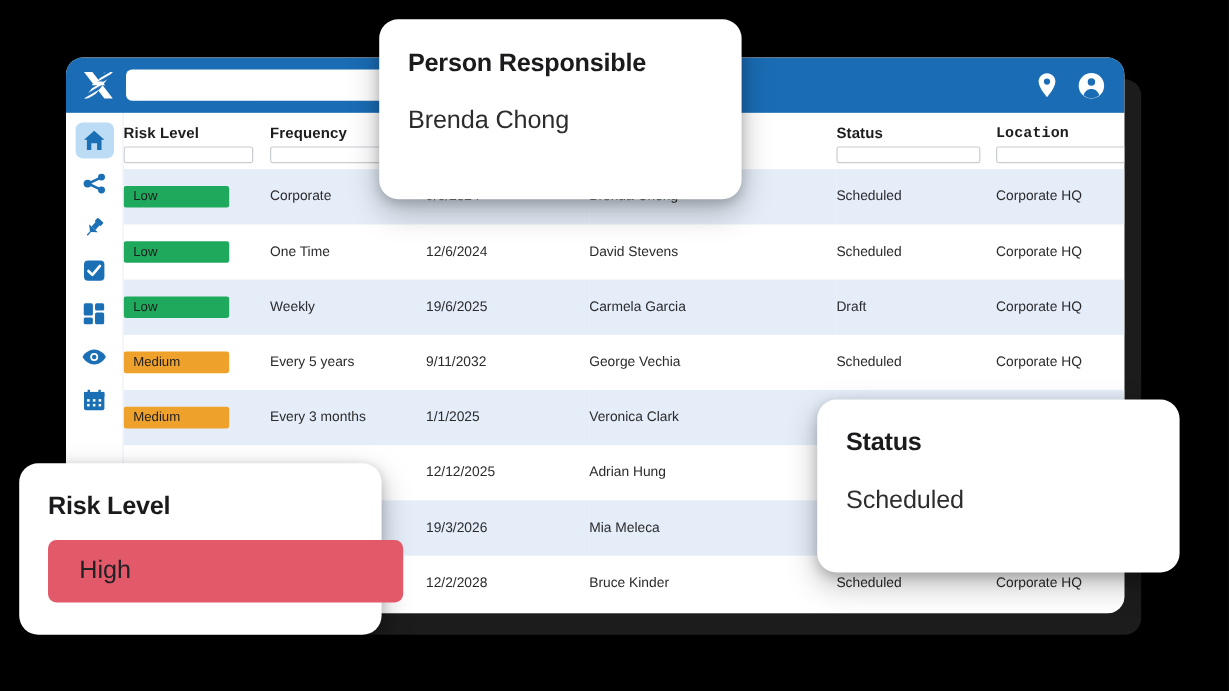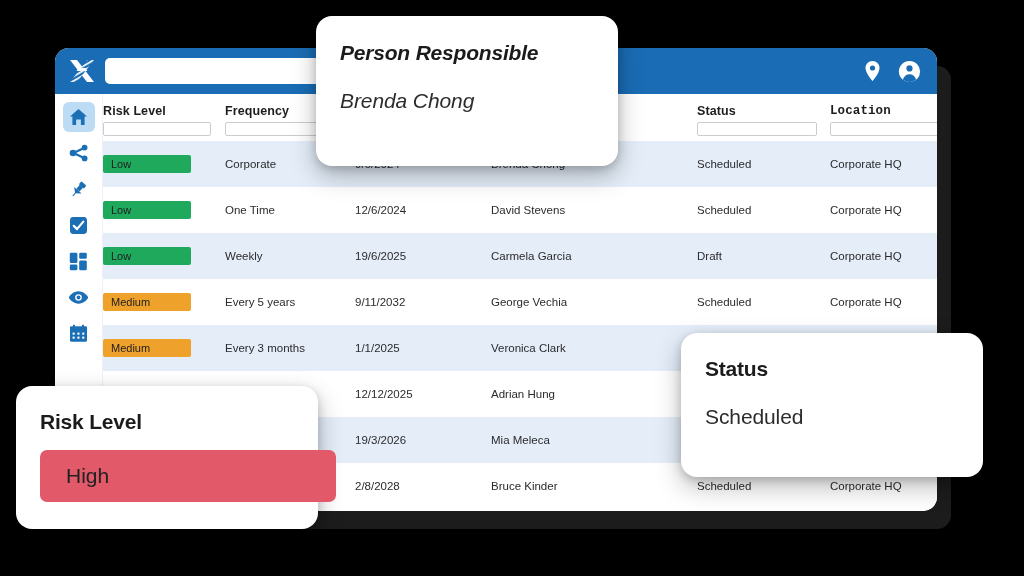--- a/index.html
+++ b/index.html
@@ -153,21 +153,20 @@
     font-size: 21px;
     font-weight: normal;
     color: #2c2c2e;
     letter-spacing: -0.1px;
   }
 
   #callout-person {
     left: 316px; top: 16px;
     width: 302px; height: 150px;
     padding: 25px 0 0 24px;
-    font-style: italic;
   }
   #callout-person .c-value { margin-top: 24px; }
 
   #callout-risk {
     left: 16px; top: 386px;
     width: 302px; height: 143px;
     padding: 24px 0 0 24px;
   }
   #callout-risk .c-badge {
     margin-top: 16px;
@@ -412,21 +411,21 @@
                 <td></td>
                 <td></td>
                 <td>19/3/2026</td>
                 <td>Mia Meleca</td>
                 <td></td>
                 <td></td>
               </tr>
               <tr>
                 <td></td>
                 <td></td>
-                <td>2/8/2028</td>
+                <td>12/2/2028</td>
                 <td>Bruce Kinder</td>
                 <td>Scheduled</td>
                 <td>Corporate HQ</td>
               </tr>
             </tbody>
         </table>
       </div>
     </div>
   </div>
 

